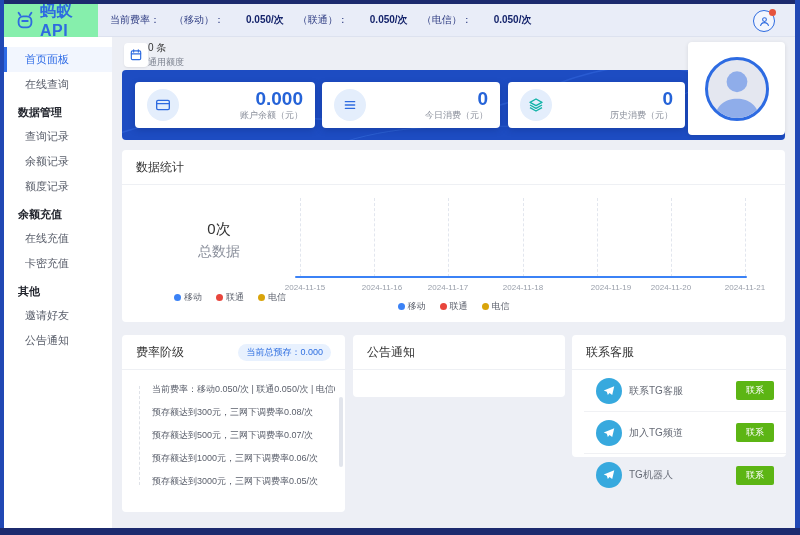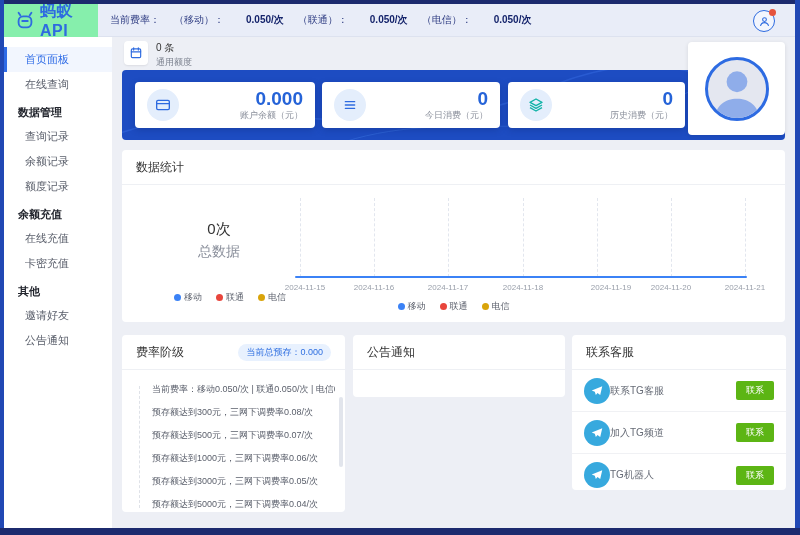--- a/index.html
+++ b/index.html
@@ -24,21 +24,21 @@
 
   
   .sidebar { position:absolute; left:4px; top:37px; bottom:7px; width:108px; background:#fff; padding-top:10px; z-index:10; }
   .side-item { font-size:11px; color:#5a5f6b; padding:5px 0 5px 18px; cursor:pointer; border-left:3px solid transparent; }
   .side-item.active { color:#2e6be6; background:#f2f6fe; border-left:3px solid #2e6be6; }
   .side-section { font-size:11px; color:#23262e; font-weight:bold; padding:8px 0 4px 14px; }
 
   
   .main { position:absolute; left:112px; top:37px; right:5px; bottom:7px; background:#edeff5; }
 
-  .quota { position:absolute; left:12px; top:4px; display:flex; align-items:flex-start; gap:8px; }
+  .quota { position:absolute; left:12px; top:4px; display:flex; align-items:center; gap:0; }
   .quota-icon { width:24px; height:24px; background:#fff; border-radius:4px; display:flex; align-items:center; justify-content:center; box-shadow:0 1px 2px rgba(0,0,0,.08); }
   .quota-count { font-size:10px; color:#333; }
   .quota-label { font-size:9px; color:#7c828f; margin-top:1px; }
 
   .banner { position:absolute; left:10px; top:33px; width:663px; height:70px; background:#1d4cc2; border-radius:4px; overflow:hidden; }
   .banner svg.deco { position:absolute; inset:0; }
 
   .stat-card { position:absolute; top:12px; height:46px; background:#fff; border-radius:4px; display:flex; align-items:center; justify-content:space-between; padding:0 12px; box-shadow:0 2px 6px rgba(10,30,90,.25); }
   .stat-icon { width:32px; height:32px; border-radius:50%; background:#e4eefc; display:flex; align-items:center; justify-content:center; flex:none; }
   .stat-right { text-align:right; }
@@ -70,22 +70,22 @@
   
   .rate-card { left:10px; top:298px; width:223px; height:177px; }
   .rate-badge { background:#e8f1fe; color:#2f6fe0; font-size:9px; padding:2px 8px; border-radius:9px; }
   .rate-list { position:relative; padding:8px 10px 6px 30px; }
   .rate-list .tl { position:absolute; left:17px; top:16px; bottom:14px; border-left:1px dashed #dfe2e8; }
   .rate-item { position:relative; font-size:9px; color:#5a5f6b; height:23px; line-height:23px; white-space:nowrap; overflow:hidden; }
   .rate-scroll { position:absolute; right:2px; top:62px; width:4px; height:70px; background:#e2e5ec; border-radius:2px; }
 
   .notice-card { left:241px; top:298px; width:212px; height:62px; }
 
-  .support-card { left:460px; top:298px; width:214px; height:155px; }
-  .support-row { display:flex; align-items:center; padding:8px 12px; gap:0; border-bottom:1px solid #f0f1f4; height:42px; }
+  .support-card { left:460px; top:298px; width:214px; height:122px; }
+  .support-row { display:flex; align-items:center; padding:8px 12px; gap:7px; border-bottom:1px solid #f0f1f4; height:42px;margin-left:12px; }
   .support-row:last-child { border-bottom:none; }
   .tg-circle { width:26px; height:26px; border-radius:50%; background:#37a9de; display:flex; align-items:center; justify-content:center; flex:none; }
   .support-label { flex:1; font-size:10px; color:#666b76; }
   .support-btn { background:#5cb514; color:#fff; border:none; font-size:9px; padding:3px 10px; border-radius:2px; cursor:pointer; }
 </style>
 </head>
 <body>
 
 <div id="app">
   <div class="frame frame-top"></div>
@@ -216,21 +216,21 @@
       <div class="plot">
         <div class="tick-line" style="left:178px;"></div>
         <div class="tick-line" style="left:252px;"></div>
         <div class="tick-line" style="left:326px;"></div>
         <div class="tick-line" style="left:401px;"></div>
         <div class="tick-line" style="left:475px;"></div>
         <div class="tick-line" style="left:549px;"></div>
         <div class="tick-line" style="left:623px;"></div>
         <div class="axis-line-blue"></div>
         <div class="tick-label" style="left:151px;">2024-11-15</div>
-        <div class="tick-label" style="left:220px;">2024-11-16</div>
+        <div class="tick-label" style="left:228px;">2024-11-16</div>
         <div class="tick-label" style="left:294px;">2024-11-17</div>
         <div class="tick-label" style="left:369px;">2024-11-18</div>
         <div class="tick-label" style="left:457px;">2024-11-19</div>
         <div class="tick-label" style="left:517px;">2024-11-20</div>
         <div class="tick-label" style="left:591px;">2024-11-21</div>
 
         <div class="legend legend-left">
           <span class="legend-item">
               <span class="legend-dot" style="background:#3b82f6;"></span>
               <span>移动</span>
@@ -266,21 +266,20 @@
         <span class="card-title">费率阶级</span>
         <span class="rate-badge">当前总预存：0.000</span>
       </div>
       <div class="rate-list">
         <span class="tl"></span>
         <div class="rate-item"><span>当前费率：移动0.050/次 | 联通0.050/次 | 电信0.050/次</span></div>
         <div class="rate-item"><span>预存额达到300元，三网下调费率0.08/次</span></div>
         <div class="rate-item"><span>预存额达到500元，三网下调费率0.07/次</span></div>
         <div class="rate-item"><span>预存额达到1000元，三网下调费率0.06/次</span></div>
         <div class="rate-item"><span>预存额达到3000元，三网下调费率0.05/次</span></div>
-        <div class="rate-item"><span>预存额达到5000元，三网下调费率0.04/次</span></div>
       </div>
       <div class="rate-scroll"></div>
     </div>
 
     <div class="card notice-card">
       <div class="card-title-row">
         <span class="card-title">公告通知</span>
       </div>
     </div>
 

